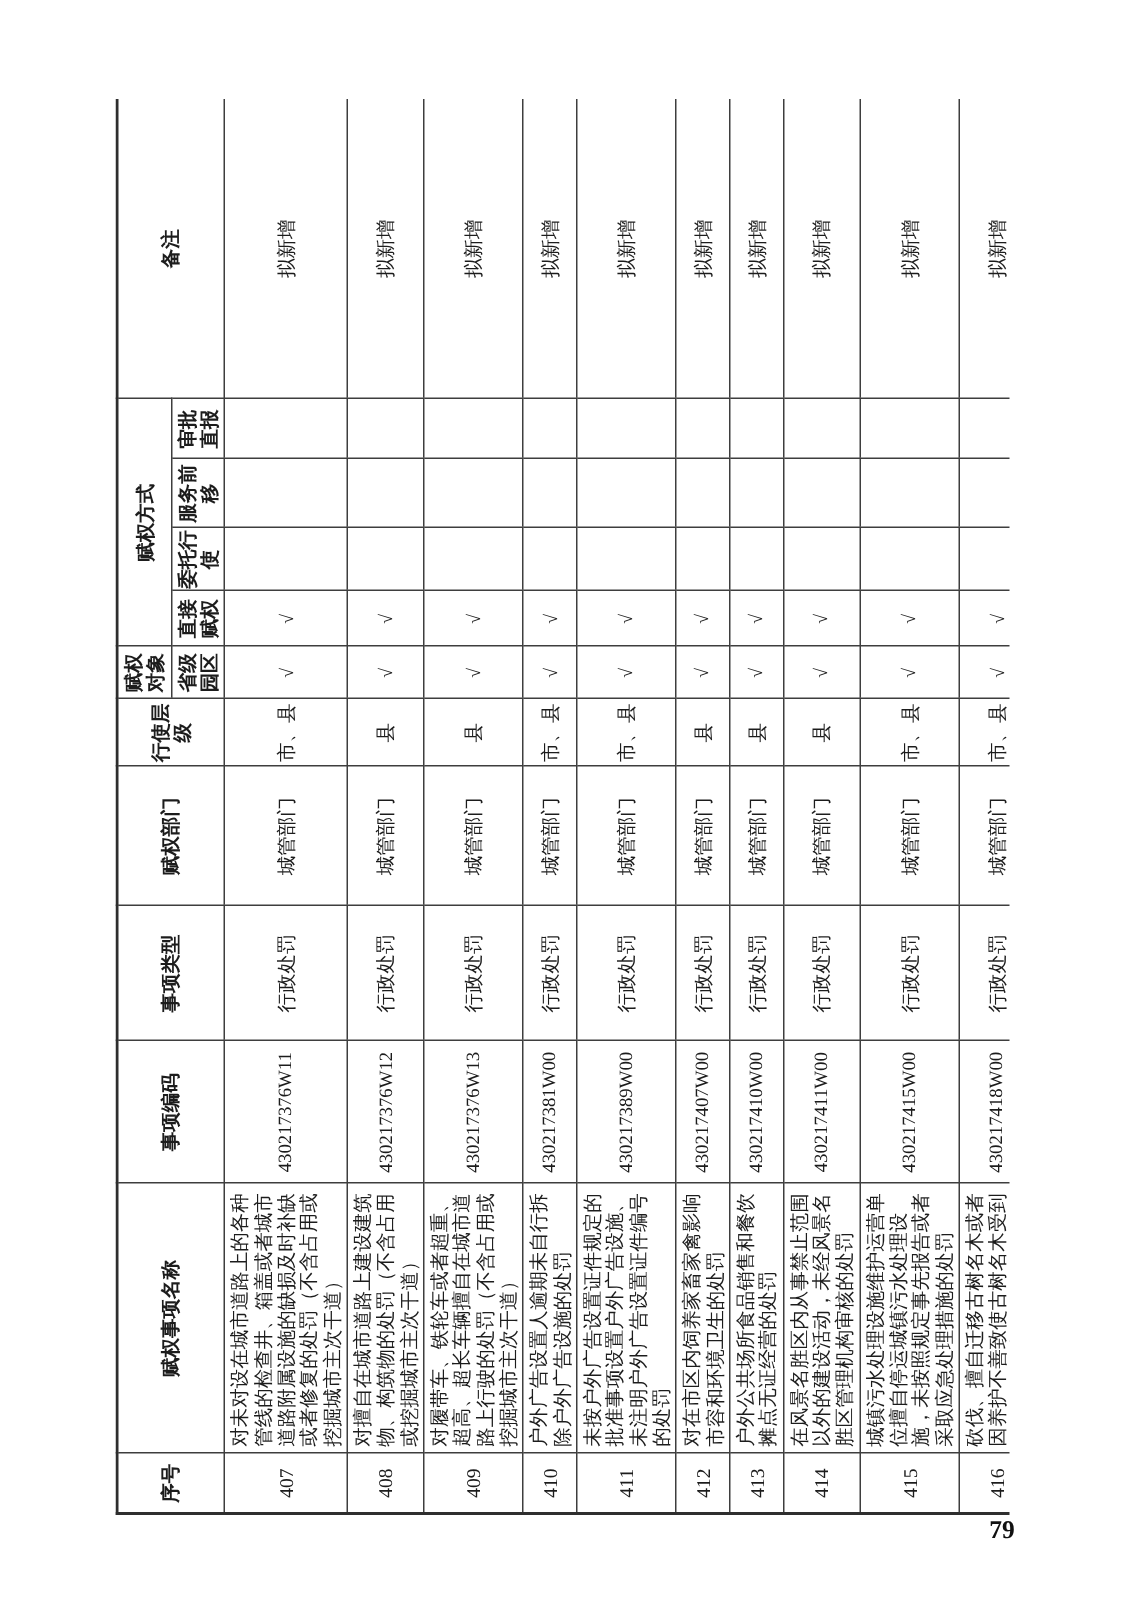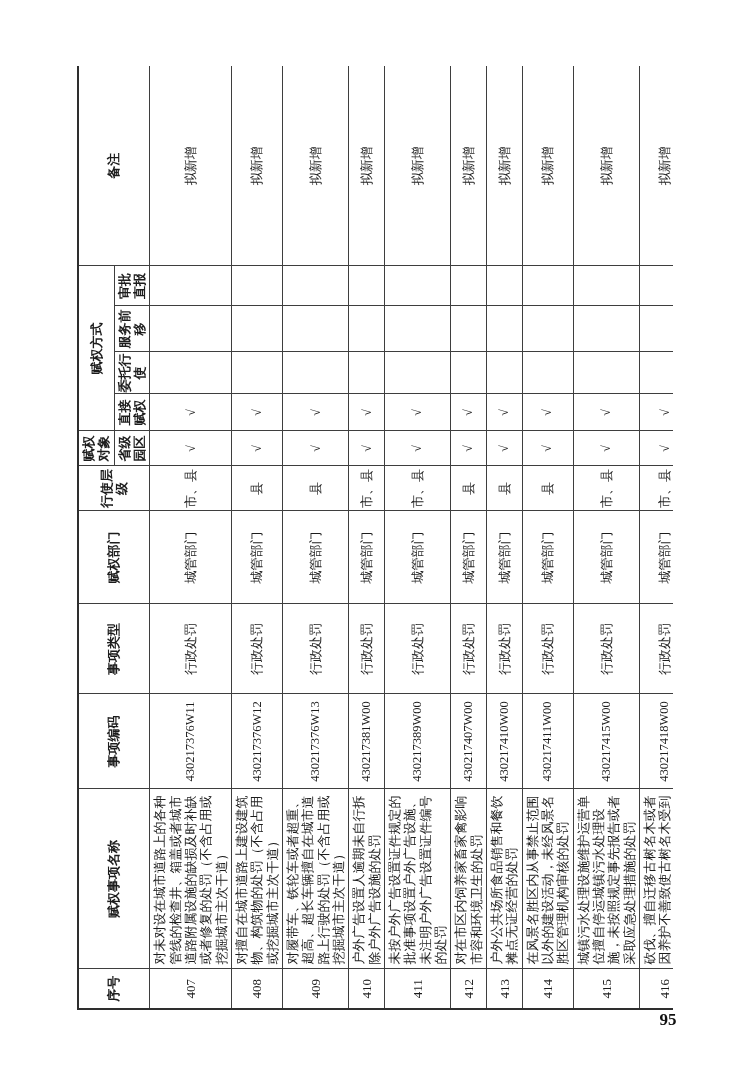--- a/index.html
+++ b/index.html
@@ -200,14 +200,14 @@
           <td class="check-cell">√</td>
           <td class="check-cell">√</td>
           <td class="check-cell"></td>
           <td class="check-cell"></td>
           <td class="check-cell"></td>
           <td>拟新增</td>
         </tr>
       </tbody>
     </table>
   </div>
-  <div class="page-num">95</div>
+  <div class="page-num">79</div>
 </div>
 
 </body></html>

